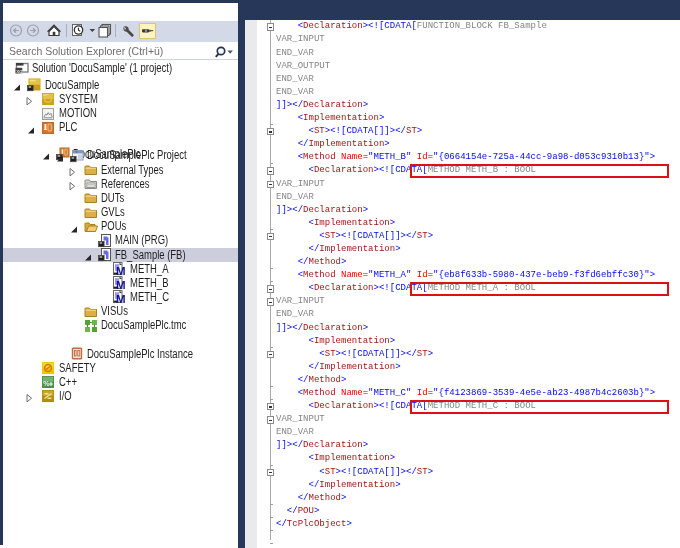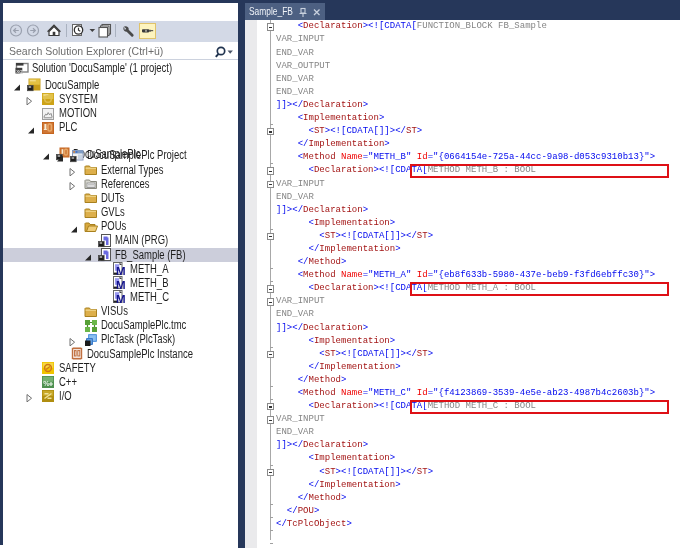--- a/index.html
+++ b/index.html
@@ -274,33 +274,20 @@
 <div class="trow" style="top:257.7px">
         <div class="tico" style="left:80.8px"><svg width="14" height="14" viewBox="0 0 14 14">
             <rect x="1" y="1" width="5" height="5" fill="#56a036"></rect>
             <rect x="8" y="1" width="5" height="5" fill="#6ab648"></rect>
             <rect x="1" y="8" width="5" height="5" fill="#6ab648"></rect>
             <rect x="8" y="8" width="5" height="5" fill="#56a036"></rect>
             <path d="M6 3.5 h2 M3.5 6 v2 M10.5 6 v2" stroke="#4a8a2e" stroke-width="1.2"></path>
           </svg></div>
         <div class="tlabel" style="left:98.2px">DocuSamplePlc.tmc</div>
       </div>
-<div class="trow" style="top:271.9px">
-        <div class="exp" style="left:63.8px"><svg width="12" height="12" viewBox="0 0 12 12">
-            <path d="M3 2.5 L7.6 6.2 L3 9.9 Z" fill="#fdfdfd" stroke="#707070" stroke-width="1"></path>
-          </svg></div>
-        <div class="tico" style="left:80.8px"><svg width="14" height="14" viewBox="0 0 14 14">
-            <rect x="4" y="1" width="9" height="8" fill="#5a9ae0" rx="1"></rect>
-            <rect x="5.2" y="2.2" width="6.6" height="5.6" fill="#8cc0f0"></rect>
-            <rect x="2" y="5" width="7" height="7" fill="#3a78c8" rx="1"></rect>
-            <rect x="3.2" y="6.2" width="4.6" height="4.6" fill="#6aa8e8"></rect>
-            <rect x="1" y="7.5" width="5.5" height="5.5" fill="#1a1a1a"></rect>
-          </svg></div>
-        <div class="tlabel" style="left:98.2px">PlcTask (PlcTask)</div>
-      </div>
 <div class="trow" style="top:286.0px">
         <div class="tico" style="left:66.6px"><svg width="14" height="14" viewBox="0 0 14 14">
             <rect x="2.5" y="1.5" width="9" height="10" fill="#fff" stroke="#c07040" stroke-width="1.4"></rect>
             <path d="M4 1.2 v-0.9 M6 1.2 v-0.9 M8 1.2 v-0.9 M10 1.2 v-0.9 M4 12.7 v-0.9 M6 12.7 v-0.9 M8 12.7 v-0.9 M10 12.7 v-0.9" stroke="#c07040" stroke-width="1.1"></path>
             <rect x="4.4" y="3.6" width="1.7" height="5.4" fill="none" stroke="#c07040" stroke-width="1.1"></rect>
             <rect x="7.8" y="3.6" width="2" height="5.4" fill="none" stroke="#c07040" stroke-width="1.1"></rect>
           </svg></div>
         <div class="tlabel" style="left:84.1px">DocuSamplePlc Instance</div>
       </div>
 <div class="trow" style="top:300.2px">
@@ -328,31 +315,20 @@
         <div class="tico" style="left:38.3px"><svg width="14" height="14" viewBox="0 0 14 14">
             <rect x="1" y="1" width="12" height="12" fill="#b08e10"></rect>
             <rect x="1.8" y="1.8" width="10.4" height="5" fill="#c8a828"></rect>
             <path d="M3.5 9.5 L10.5 4.5 M3.5 4.8 h4 M6.5 9.2 h4" stroke="#efe29a" stroke-width="1.4"></path>
           </svg></div>
         <div class="tlabel" style="left:55.8px">I/O</div>
       </div>
   </div>
 </div>
 <div id="editor">
-  <div id="tabbar">
-      <div id="tab"><span class="tabtxt">Sample_FB</span><div id="tabicons"><svg width="30" height="14" viewBox="0 0 30 14">
-<g stroke="#c9d1de" stroke-width="1.1" fill="none">
-              <rect x="2" y="2.5" width="4" height="4.5"></rect>
-              <path d="M0.5 7.5 h7 M4 7.5 v3.5"></path>
-            </g>
-<g stroke="#c9d1de" stroke-width="1.3">
-              <path d="M15 3.5 l5.5 5.5 M20.5 3.5 l-5.5 5.5"></path>
-            </g>
-</svg></div></div>
-    </div>
   <div id="edbody">
     <div id="gutter"></div>
   </div>
 </div>
 <div id="codewrap" style="position:absolute;left:0;top:0;width:680px;height:548px;overflow:hidden;pointer-events:none">
 <div class="fvl" style="left:270px;top:20px;height:519.8px"></div>
 <div class="ftk" style="left:270px;top:123.9px"></div>
 <div class="ftk" style="left:270px;top:163.3px"></div>
 <div class="ftk" style="left:270px;top:228.8px"></div>
 <div class="ftk" style="left:270px;top:268.1px"></div>

